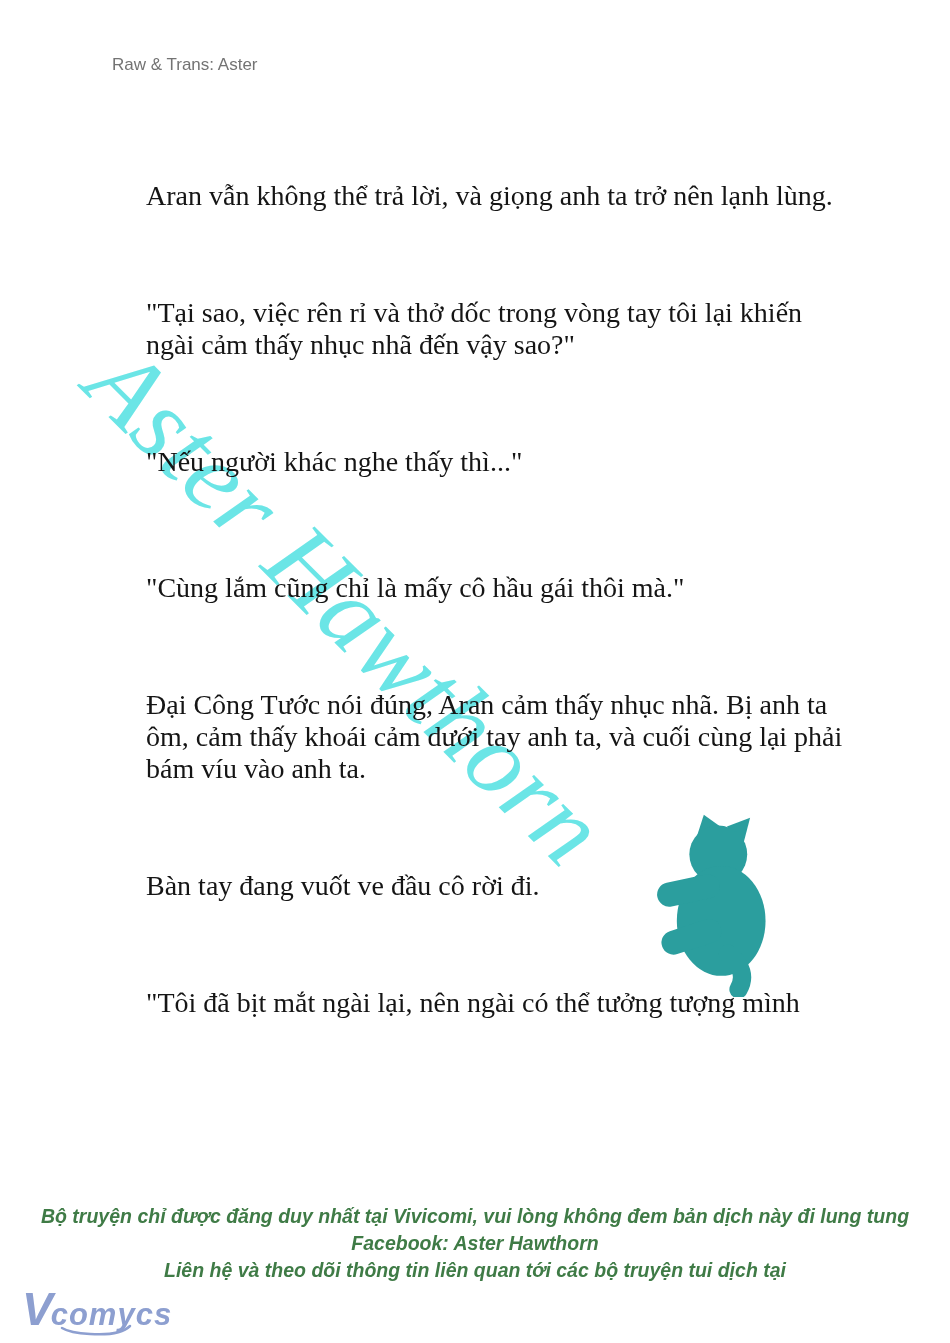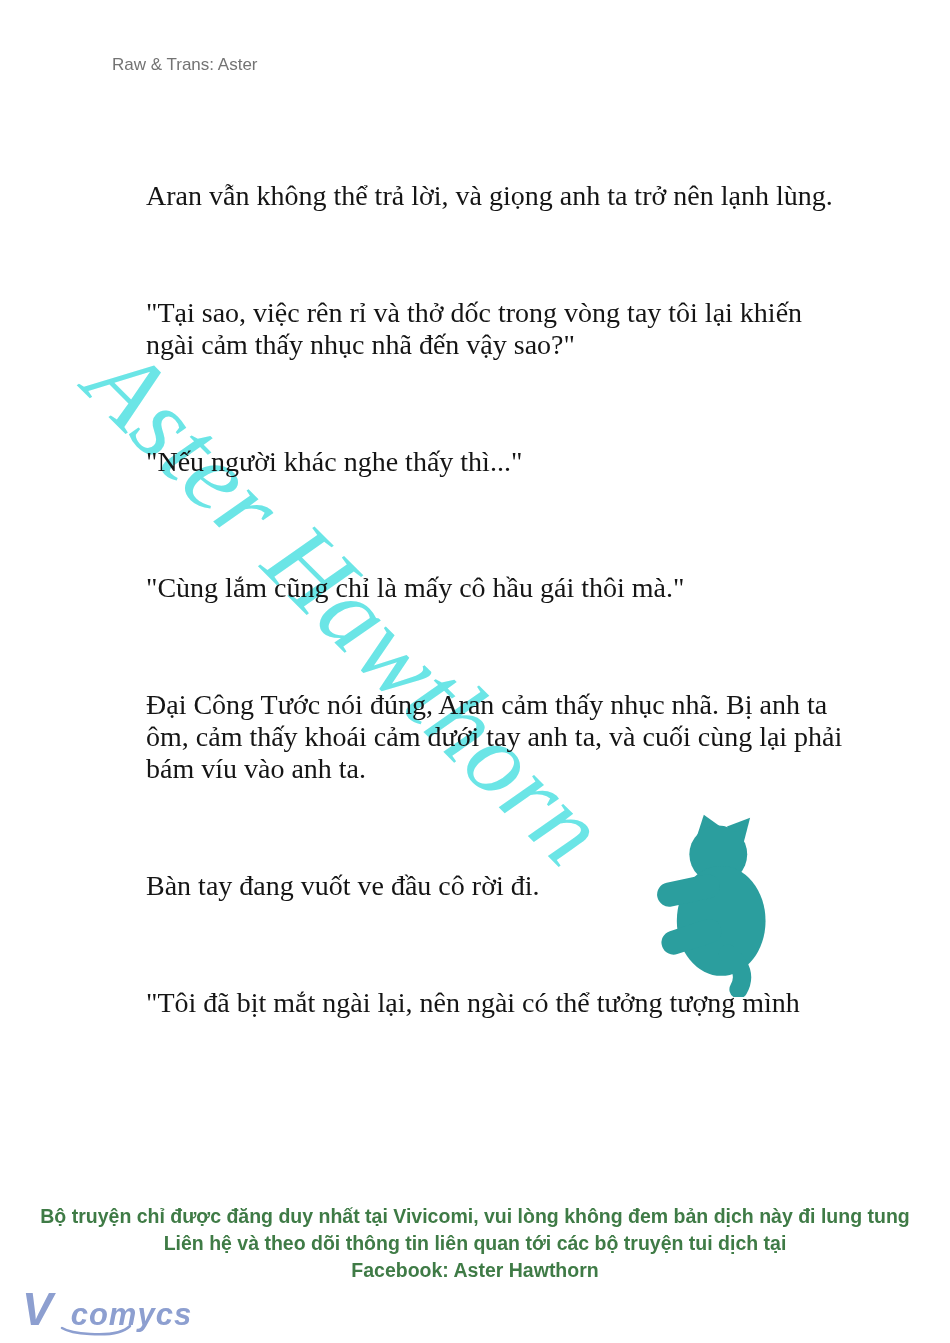--- a/index.html
+++ b/index.html
@@ -68,41 +68,42 @@
 
   
   .footer-notice {
     position: absolute;
     left: 0;
     top: 1203px;
     width: 950px;
     text-align: center;
     font-family: "Liberation Sans", "DejaVu Sans", sans-serif;
     font-weight: bold;
+    font-style: italic;
     font-size: 19.5px;
     line-height: 27px;
     color: #3f7b46;
     z-index: 2;
   }
 
   
   .publisher-logo {
     position: absolute;
     left: 22px;
     top: 1286px;
     z-index: 2;
     color: #8d9fd0;
     font-family: "Liberation Sans", "DejaVu Sans", sans-serif;
     font-style: italic;
     font-weight: bold;
     line-height: 1;
     white-space: nowrap;
   }
   .publisher-logo .logo-v { font-size: 46px; letter-spacing: -2px; }
-  .publisher-logo .logo-rest { font-size: 31px; letter-spacing: 1px; margin-left: 20px; }
+  .publisher-logo .logo-rest { font-size: 31px; letter-spacing: 1px; }
   .publisher-logo .logo-swash {
     position: absolute;
     left: 38px;
     top: 38px;
   }
 </style>
 </head>
 <body>
 
 <div class="page">
@@ -150,22 +151,22 @@
       <span class="line">Bàn tay đang vuốt ve đầu cô rời đi.</span>
     </p>
     <p>
       </p>
       <div class="line">"Tôi đã bịt mắt ngài lại, nên ngài có thể tưởng tượng mình</div>
     <p></p>
   </div>
 
   <div class="footer-notice">
     <div>Bộ truyện chỉ được đăng duy nhất tại Vivicomi, vui lòng không đem bản dịch này đi lung tung</div>
+    <div>Facebook: Aster Hawthorn</div>
     <div>Liên hệ và theo dõi thông tin liên quan tới các bộ truyện tui dịch tại</div>
-    <div>Facebook: Aster Hawthorn</div>
   </div>
 
   <div class="publisher-logo">
     <span class="logo-v">V</span><span class="logo-rest">comycs</span>
     <svg class="logo-swash" width="110" height="14" viewBox="0 0 110 14" xmlns="http://www.w3.org/2000/svg">
       <path d="M70,2 Q60,12 30,10 Q10,9 2,4" fill="none" stroke="#8d9fd0" stroke-width="2.5" stroke-linecap="round"></path>
     </svg>
   </div>
 
 </div>

